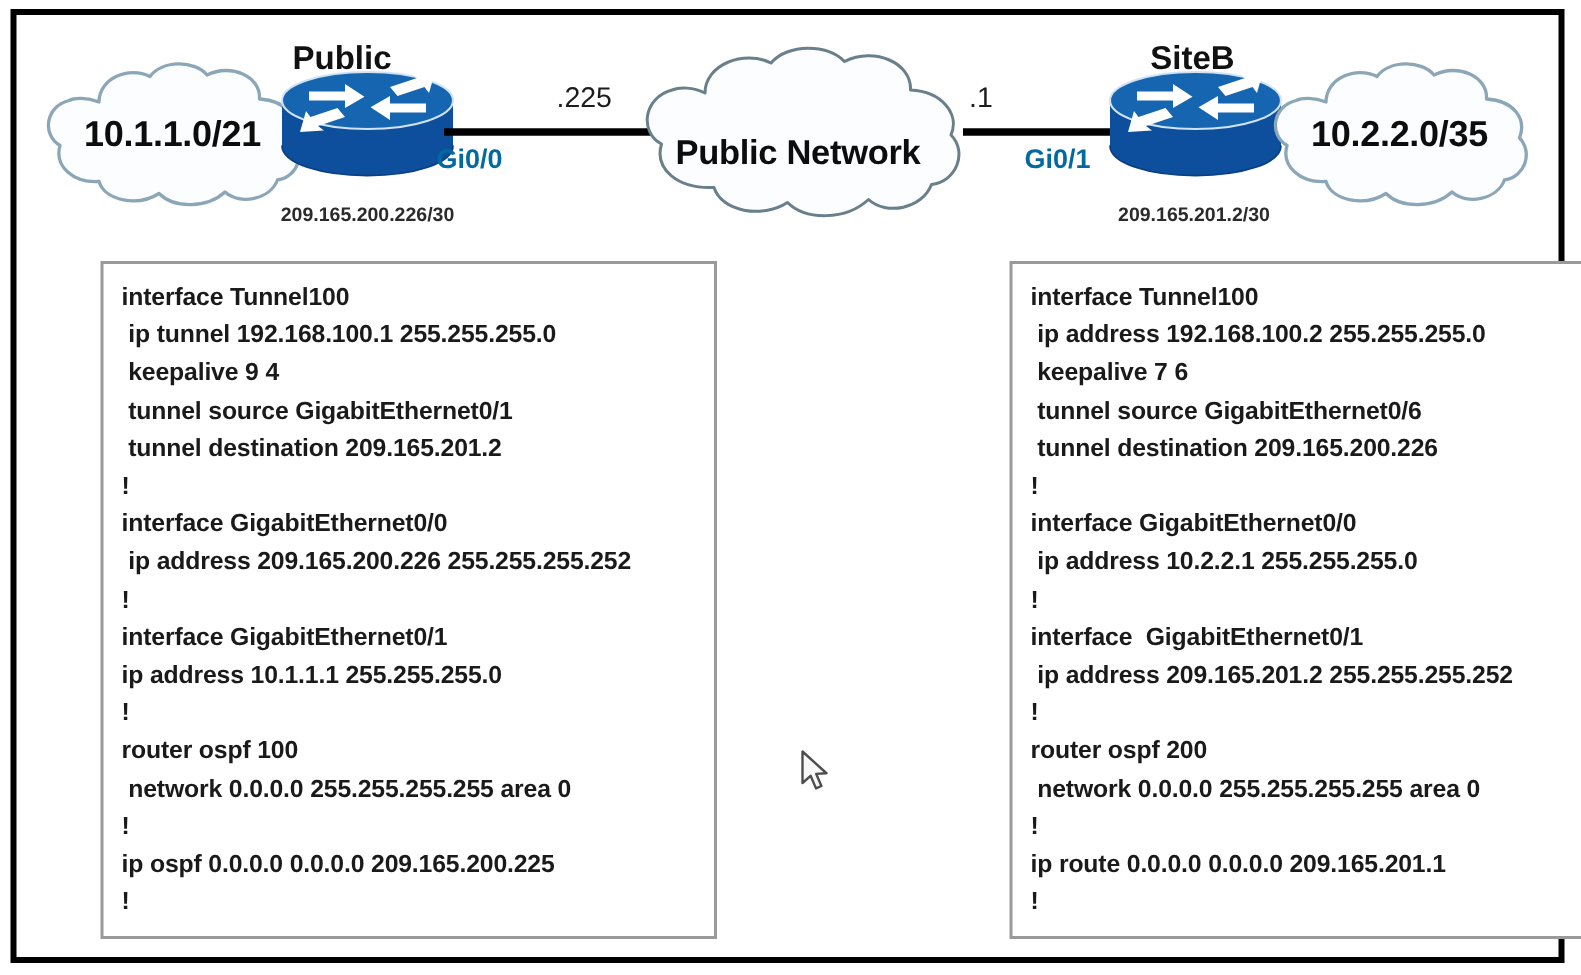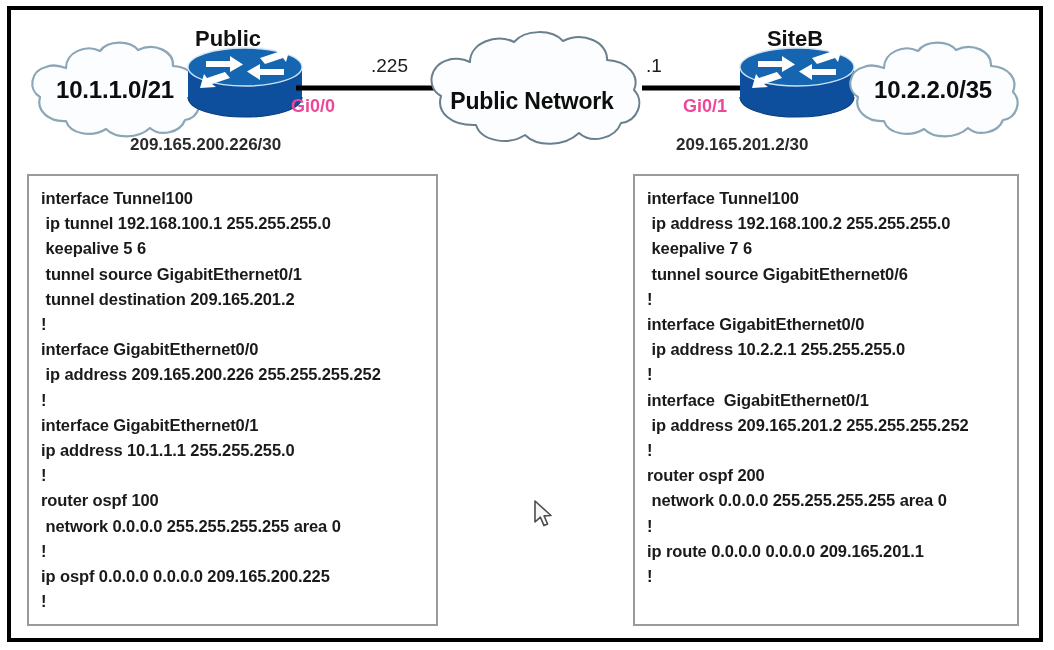--- a/index.html
+++ b/index.html
@@ -62,49 +62,50 @@
     color: #111111;
     white-space: nowrap;
     text-align: center;
   }
   
   .iface-label {
     position: absolute;
     font-family: "Liberation Sans", sans-serif;
     font-weight: bold;
     font-size: 18px;
-    color: #ec4899;
+    color: #0369a1;
     white-space: nowrap;
   }
   
   .link-ip {
     position: absolute;
     font-family: "Liberation Sans", sans-serif;
     font-weight: normal;
     font-size: 19px;
     color: #1c1c1c;
     white-space: nowrap;
   }
   
   .router-subnet {
     position: absolute;
     font-family: "Liberation Sans", sans-serif;
     font-weight: bold;
-    font-size: 17px;
+    font-size: 13px;
     color: #2b2b2b;
     white-space: nowrap;
-    text-align: left;
+    text-align: center;
   }
   
   .config-box {
     position: absolute;
     background: #ffffff;
     border: 2px solid #9a9a9a;
     box-sizing: border-box;
     padding: 10px 8px 8px 12px;
+    margin-left: 40px;
   }
   #config-left  { left: 27px;  top: 174px; width: 411px; height: 452px; }
   #config-right { left: 633px; top: 174px; width: 386px; height: 452px; }
 
   .config-line {
     font-family: "Liberation Sans", sans-serif;
     font-weight: bold;
     font-size: 16.5px;
     line-height: 25.2px;
     color: #1a1a1a;
@@ -201,21 +202,21 @@
                C6,52 8,33 24,29 C28,27 36,27 44,30 Z" fill="#fcfdfe" stroke="#8ba6b6" stroke-width="2.2" stroke-linejoin="round"></path>
     </svg>
     <div class="cloud-label small-cloud" style="left:840px; top:76px; width:186px;">10.2.2.0/35</div>
 
   </div>
 
   <div class="config-box" id="config-left">
     <div>
         <div class="config-line">interface Tunnel100</div>
         <div class="config-line"> ip tunnel 192.168.100.1 255.255.255.0</div>
-        <div class="config-line"> keepalive 5 6</div>
+        <div class="config-line"> keepalive 9 4</div>
         <div class="config-line"> tunnel source GigabitEthernet0/1</div>
         <div class="config-line"> tunnel destination 209.165.201.2</div>
         <div class="config-line">!</div>
         <div class="config-line">interface GigabitEthernet0/0</div>
         <div class="config-line"> ip address 209.165.200.226 255.255.255.252</div>
         <div class="config-line">!</div>
         <div class="config-line">interface GigabitEthernet0/1</div>
         <div class="config-line">ip address 10.1.1.1 255.255.255.0</div>
         <div class="config-line">!</div>
         <div class="config-line">router ospf 100</div>
@@ -225,20 +226,21 @@
         <div class="config-line">!</div>
       </div>
   </div>
 
   <div class="config-box" id="config-right">
     <div>
         <div class="config-line">interface Tunnel100</div>
         <div class="config-line"> ip address 192.168.100.2 255.255.255.0</div>
         <div class="config-line"> keepalive 7 6</div>
         <div class="config-line"> tunnel source GigabitEthernet0/6</div>
+        <div class="config-line"> tunnel destination 209.165.200.226</div>
         <div class="config-line">!</div>
         <div class="config-line">interface GigabitEthernet0/0</div>
         <div class="config-line"> ip address 10.2.2.1 255.255.255.0</div>
         <div class="config-line">!</div>
         <div class="config-line">interface  GigabitEthernet0/1</div>
         <div class="config-line"> ip address 209.165.201.2 255.255.255.252</div>
         <div class="config-line">!</div>
         <div class="config-line">router ospf 200</div>
         <div class="config-line"> network 0.0.0.0 255.255.255.255 area 0</div>
         <div class="config-line">!</div>

